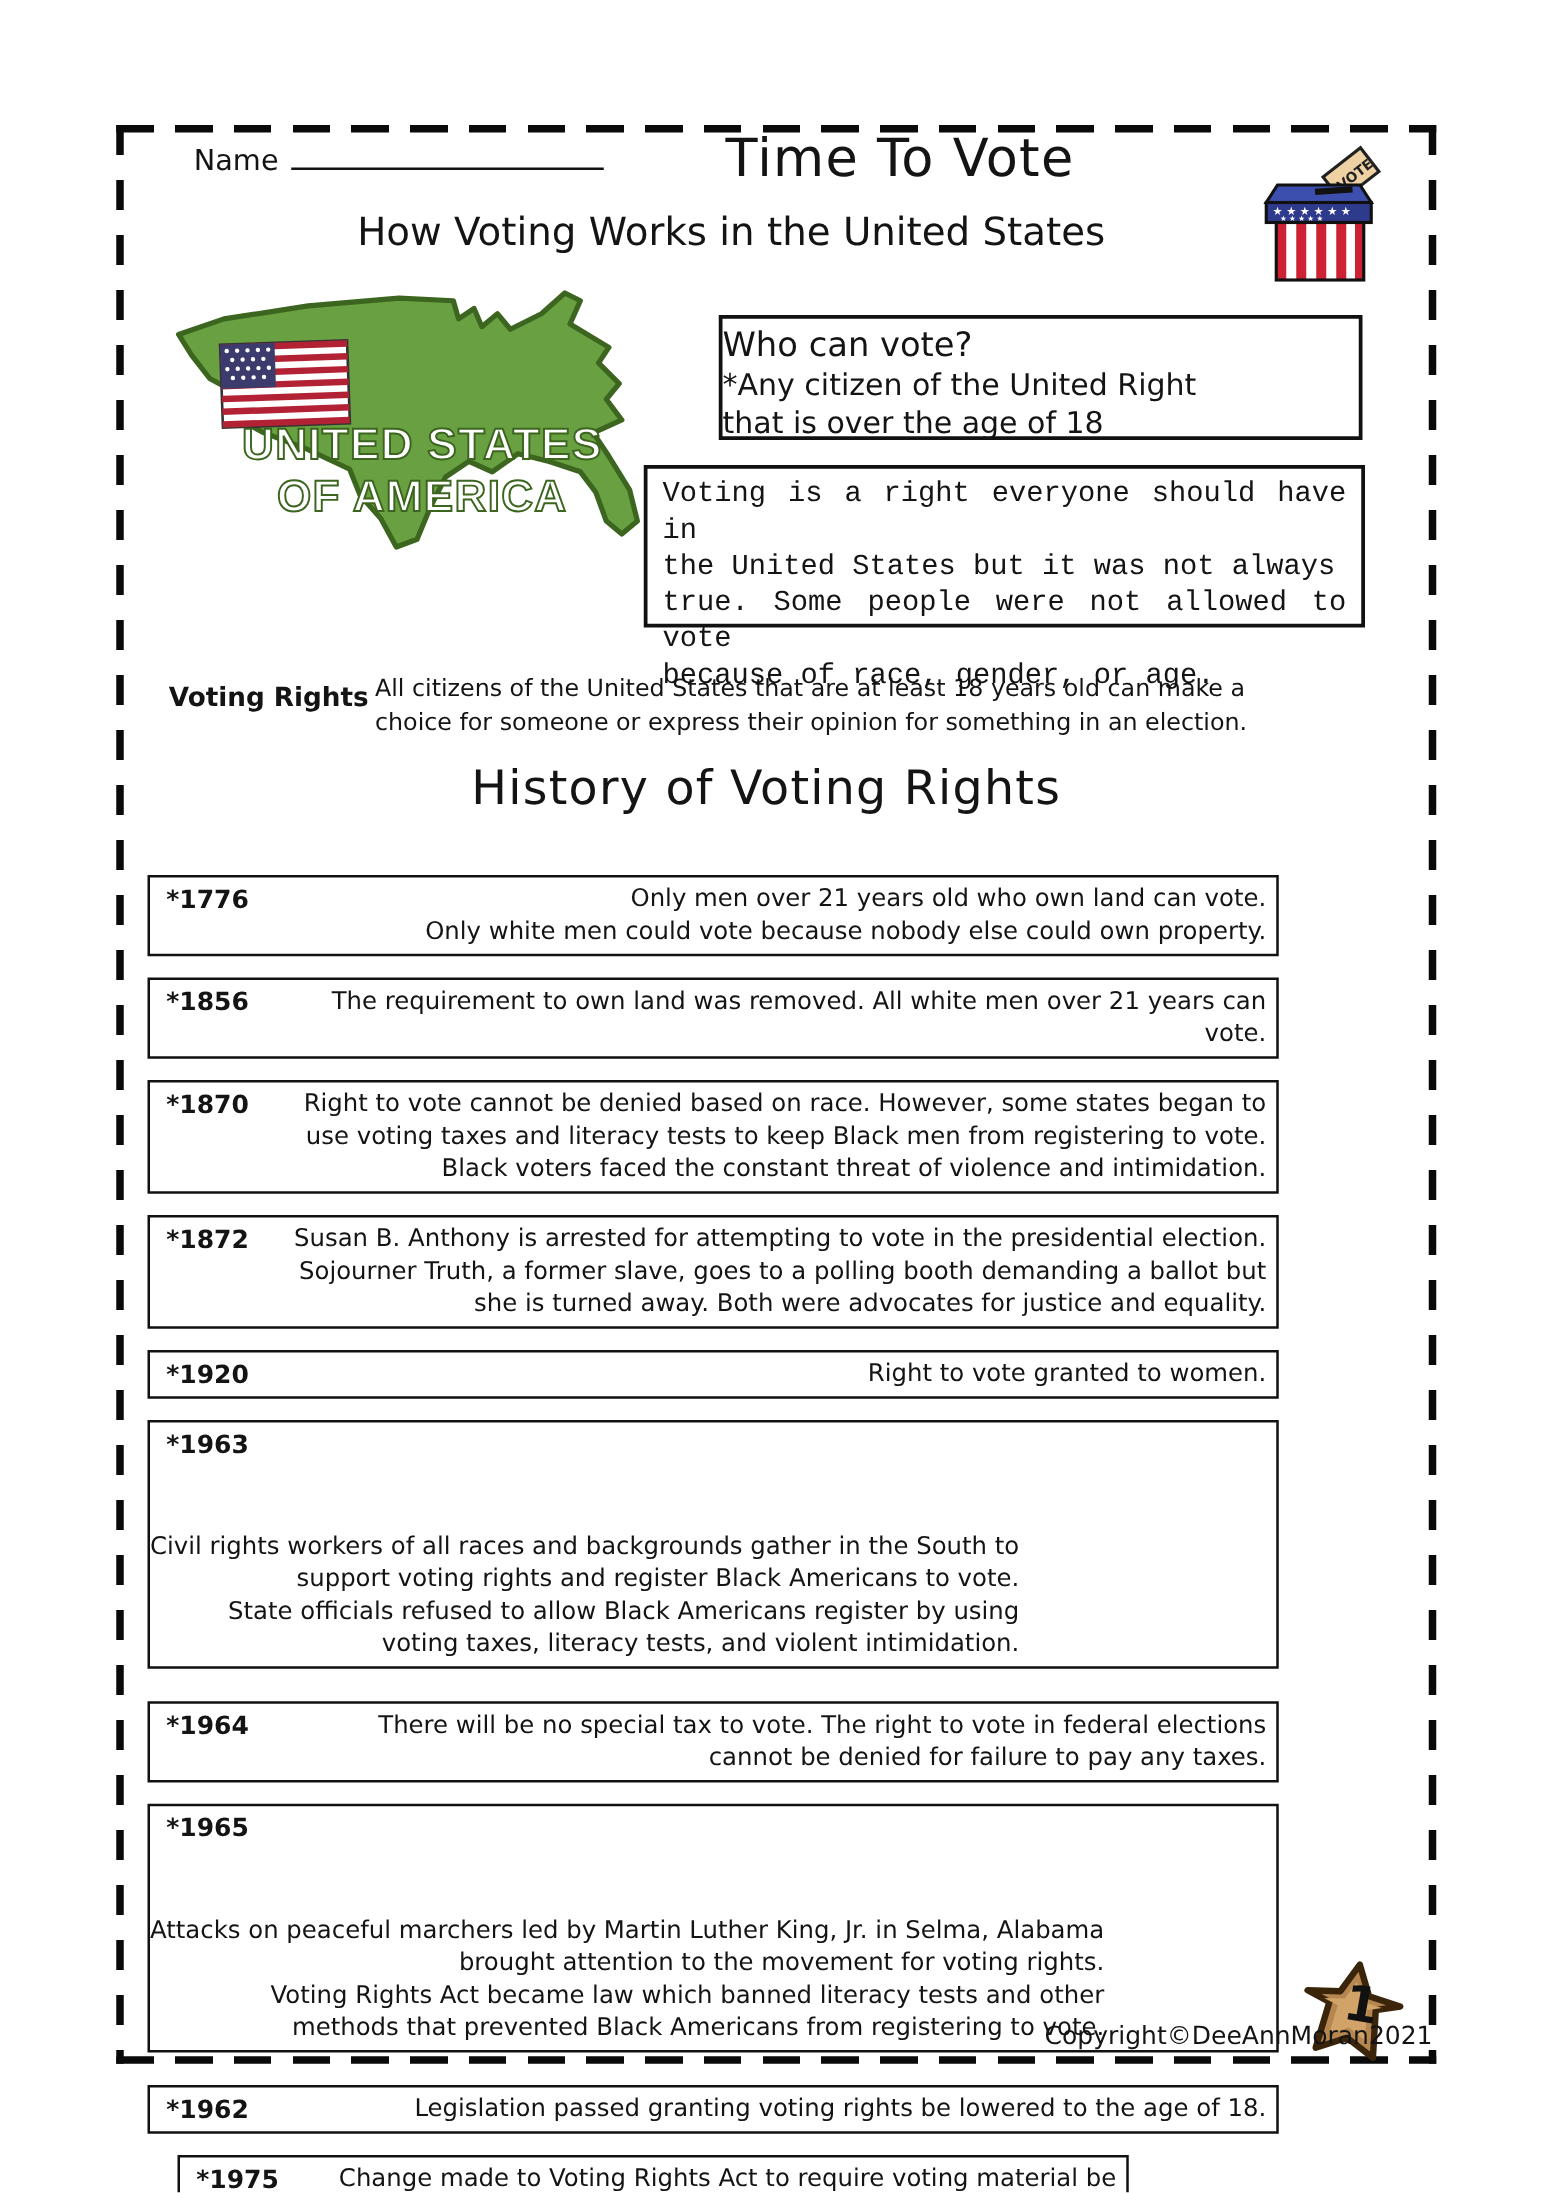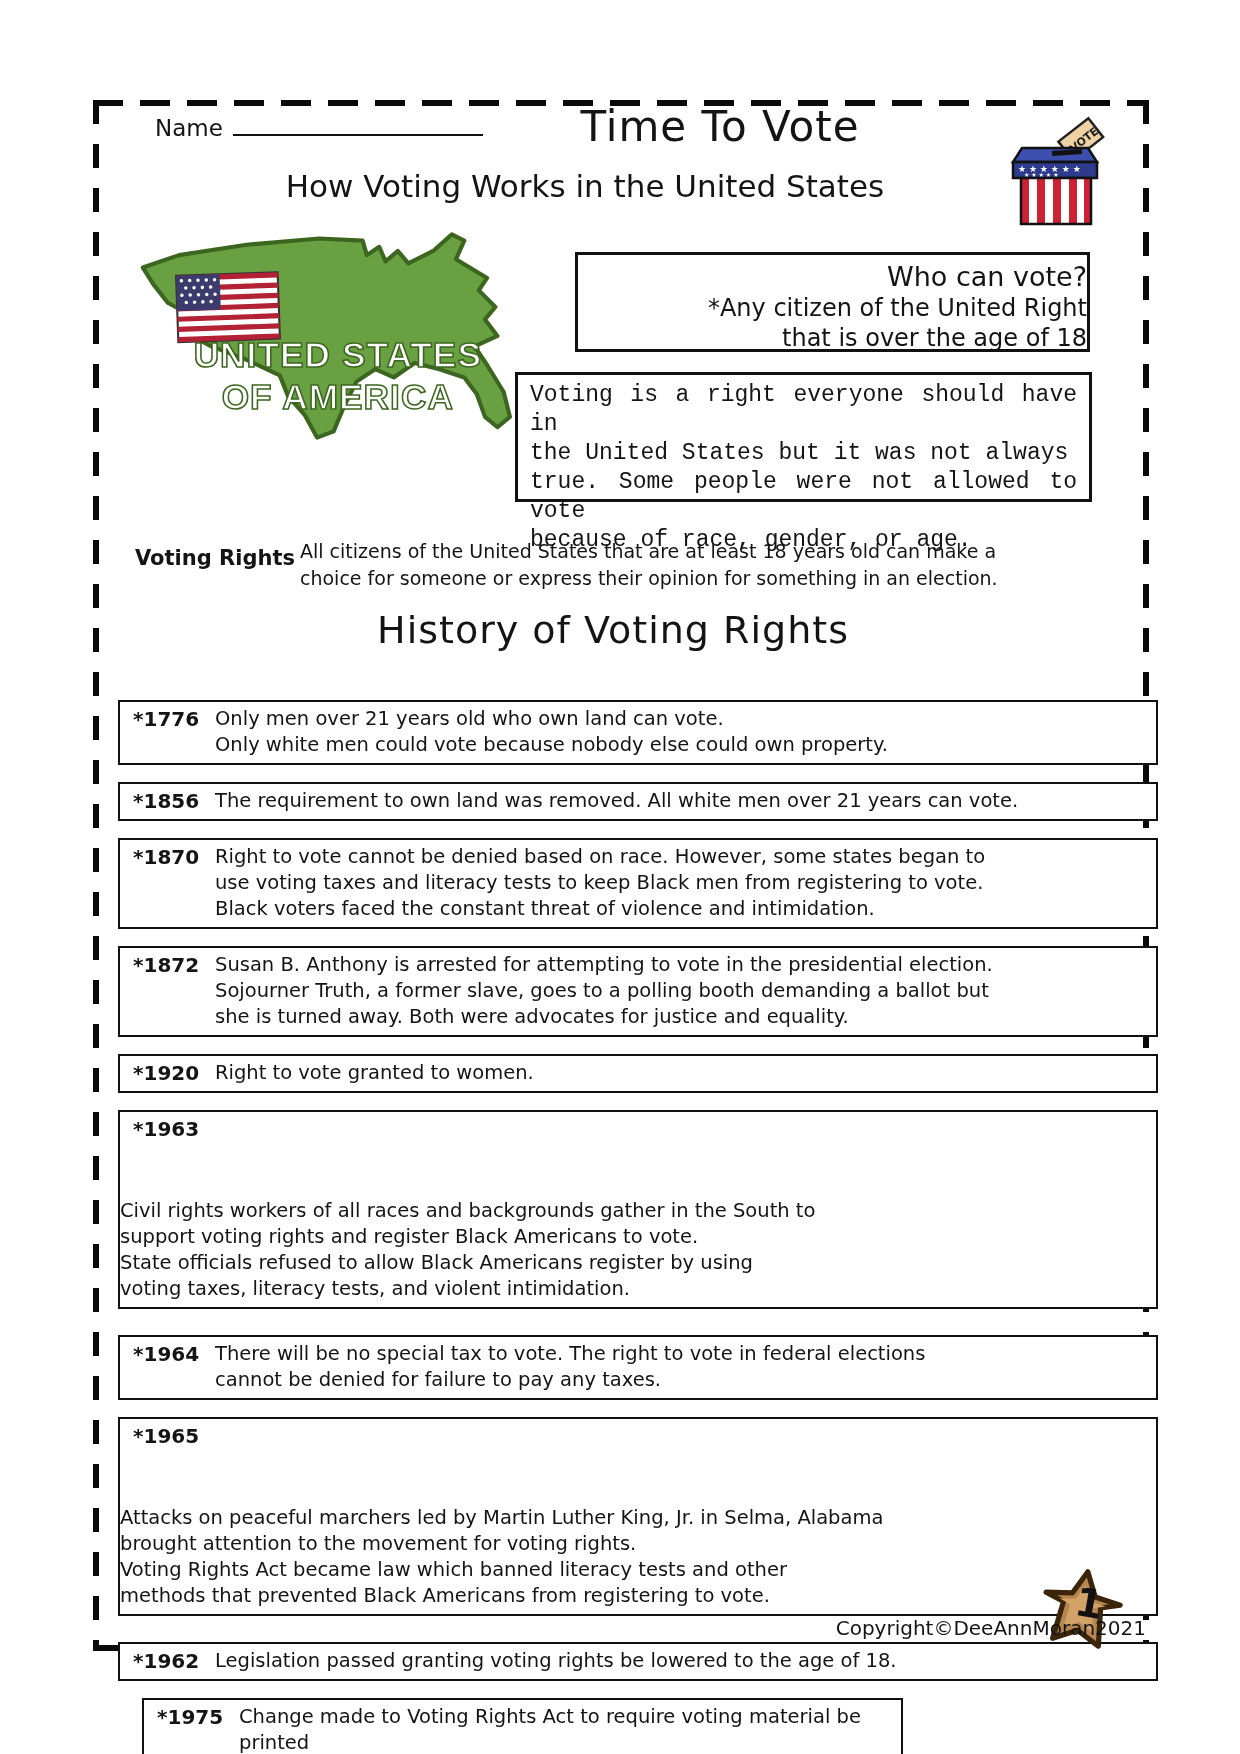--- a/index.html
+++ b/index.html
@@ -25,44 +25,44 @@
   .name-line{display:inline-block;width:250px;border-bottom:2.5px solid #111;height:22px;margin-left:10px;}
 
   .title{left:520px;top:102px;width:400px;text-align:center;font-size:42px;letter-spacing:1px;}
   .subtitle{left:180px;top:168px;width:810px;text-align:center;font-size:31px;}
 
   .ballot-icon{left:1000px;top:116px;}
 
   .map-wrap{left:122px;top:224px;}
 
   .box{border:3px solid #111;background:#fff;}
-  .who-box{left:575px;top:252px;width:515px;height:100px;text-align:right;padding-top:6px;box-sizing:border-box;}
+  .who-box{left:575px;top:252px;width:515px;height:100px;text-align:left;padding-top:6px;box-sizing:border-box;}
   .who-heading{font-size:27px;line-height:32px;}
   .who-line{font-size:24px;line-height:30px;}
 
   .intro-box{left:515px;top:372px;width:577px;height:130px;box-sizing:border-box;padding:6px 12px 0 12px;font-family:Liberation Mono, monospace;}
   .intro-text{font-size:23px;line-height:29px;text-align:justify;white-space:pre-line;}
 
   .vr-label{left:135px;top:546px;font-size:21px;font-weight:bold;}
   .vr-text{left:300px;top:538px;width:810px;font-size:19px;line-height:27px;white-space:pre-line;}
 
   .history-heading{left:118px;top:608px;width:990px;text-align:center;font-size:38px;letter-spacing:1px;}
 
   .events{left:118px;top:700px;width:990px;}
   .event{
     display:flex;align-items:flex-start;
     border:2px solid #111;background:#fff;
     margin-bottom:17px;
     padding:4px 0 5px 0;
-    box-sizing:border-box;width:1040px;
+    box-sizing:border-box;width:905px;
   }
   .event.gap-lg{margin-bottom:26px;flex-direction:column;}
   .event.narrow{width:761px;margin-left:24px;}
   .event-year{flex:0 0 82px;padding-left:13px;font-weight:bold;font-size:20px;line-height:26px;}
-  .event-text{flex:1;text-align:left;white-space:pre-line;font-size:19.5px;line-height:26px;padding-right:8px;}
+  .event-text{flex:1;text-align:right;white-space:pre-line;font-size:19.5px;line-height:26px;padding-right:8px;}
 
   .page-star{left:1038px;top:1564px;}
   .copyright{right:94px;top:1616px;font-size:20px;text-align:center;}
 
   svg text{font-family:"DejaVu Sans",sans-serif;}
   .map-label{font-family:"Liberation Sans","DejaVu Sans",sans-serif;font-weight:bold;}
 </style>
 </head>
 <body>
 

